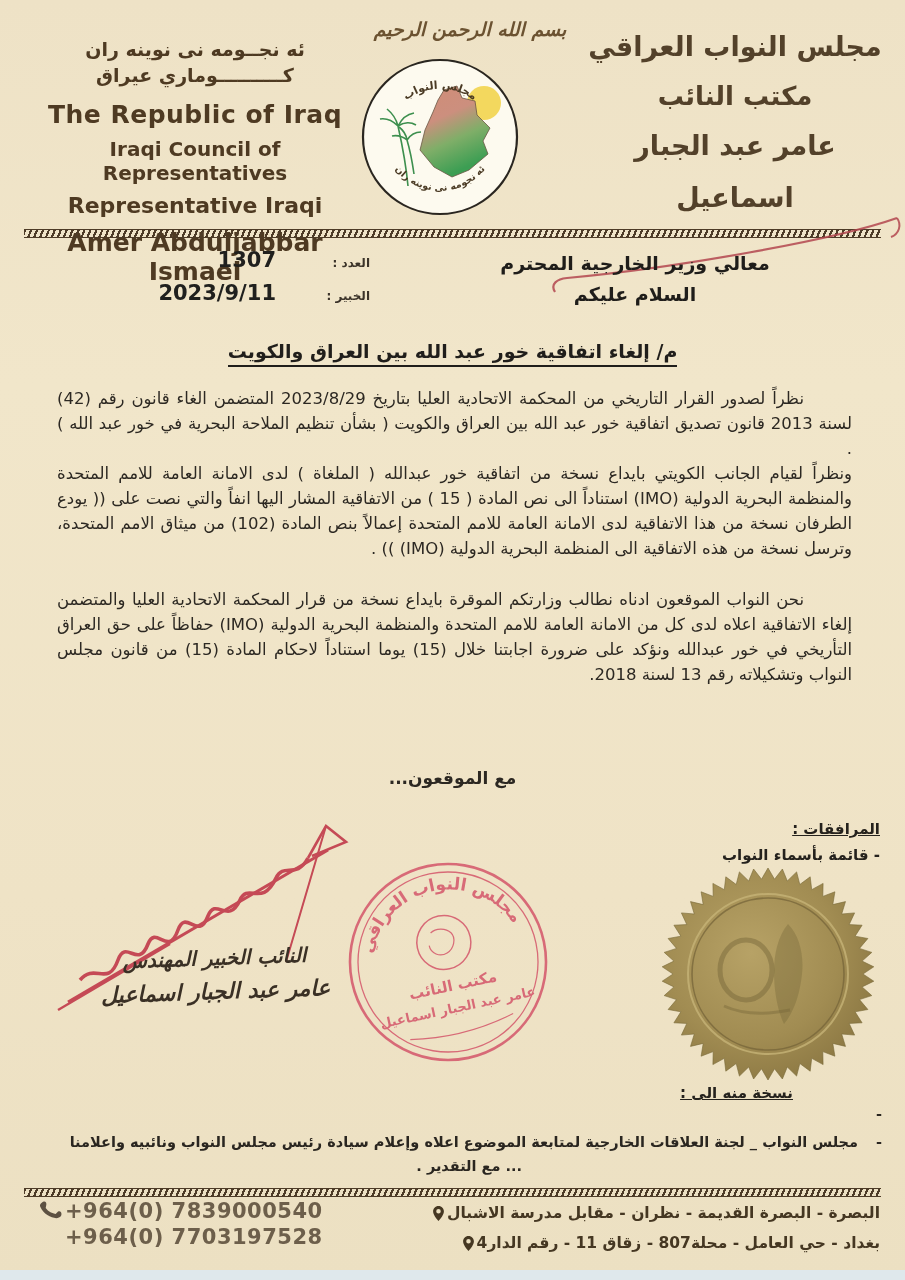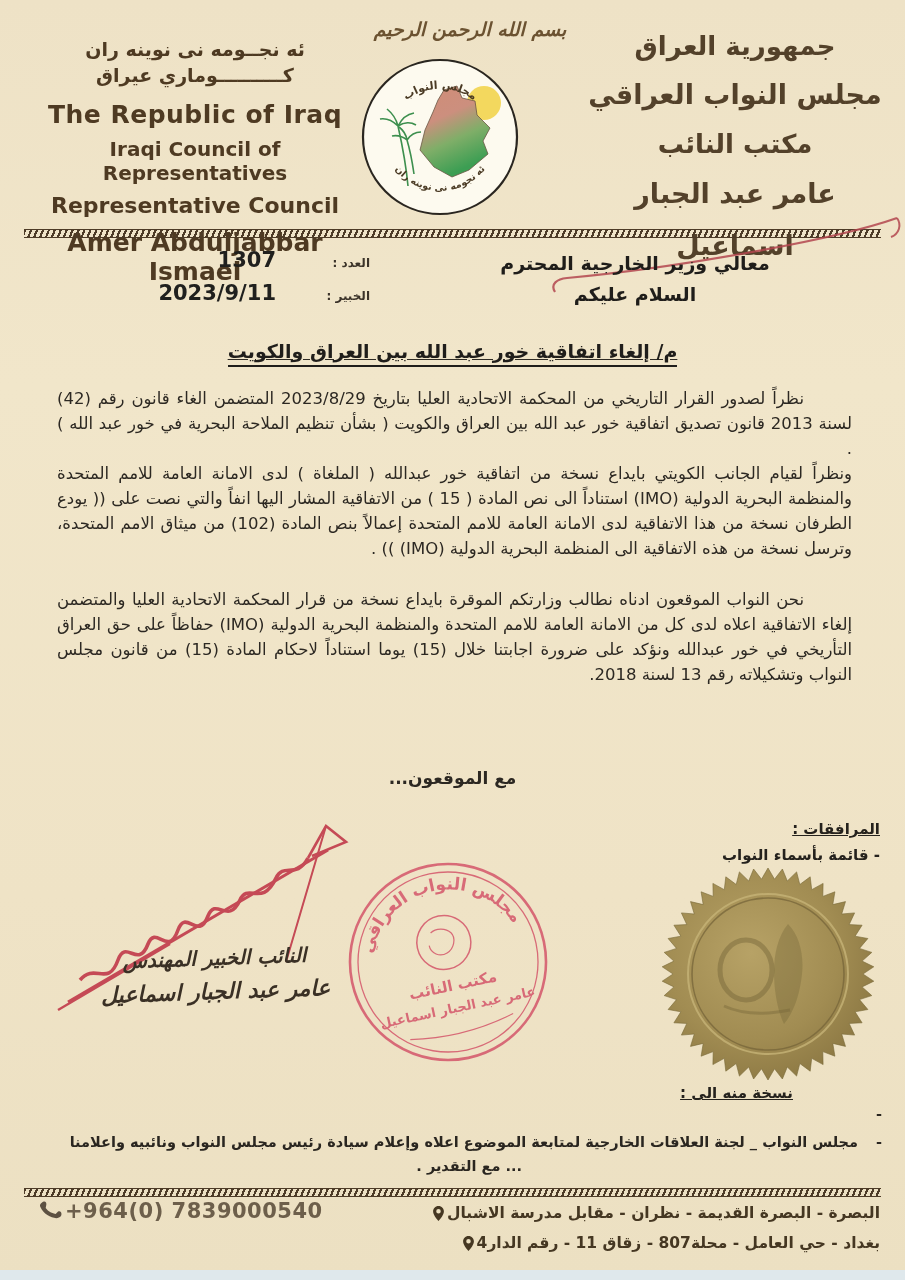--- a/index.html
+++ b/index.html
@@ -31,21 +31,21 @@
     background:repeating-linear-gradient(112deg,#4d3b27 0 2.2px,rgba(0,0,0,0) 2.2px 5.5px);}
   
   .refblock{left:60px; top:248px; width:310px; direction:rtl;}
   .refrow{display:flex; align-items:baseline; justify-content:flex-start; gap:34px; margin-bottom:9px;}
   .reflabel{font-size:12px; font-weight:bold; color:#3c342a; width:60px;}
   .refval{font-size:21px; font-weight:bold; color:#20201e; font-family:"DejaVu Sans",sans-serif;}
   .addressee{right:105px; top:248px; width:330px; direction:rtl; text-align:center; color:#1f1d1a;}
   .addressee .l1{font-size:19px; font-weight:bold; line-height:30px;}
   .addressee .l2{font-size:19px; font-weight:bold; line-height:32px;}
   
-  .subject{left:0; top:340px; width:100%; text-align:center; direction:rtl;text-decoration:underline;}
+  .subject{left:0; top:340px; width:100%; text-align:center; direction:rtl;}
   .subject span{font-size:19px; font-weight:bold; color:#201e1b;
     border-bottom:2px solid #201e1b; padding-bottom:3px;}
   
   .bodytxt{left:57px; top:386px; width:795px; direction:rtl; text-align:justify;
     font-size:16.5px; line-height:25px; color:#2c2822;}
   .bodytxt p{margin:0;}
   .bodytxt .ind{text-indent:48px;}
   .bodytxt .gap{margin-top:26px;}
   .closing{left:0; top:768px; width:100%; text-align:center; direction:rtl;
     font-size:17px; font-weight:bold; color:#2c2822;}
@@ -80,21 +80,21 @@
 </head>
 <body>
 
 <div class="page">
 
   <div class="abs hdr-left">
     <div class="ku">ئه نجــومه نى نوينه ران</div>
     <div class="ku">كــــــــــوماري عيراق</div>
     <div class="en1">The Republic of Iraq</div>
     <div class="en2">Iraqi Council of Representatives</div>
-    <div class="en3">Representative Council</div>
+    <div class="en3">Representative Iraqi</div>
     <div class="en4">Amer Abduljabbar Ismael</div>
   </div>
 
   <div class="abs bismillah">بسم الله الرحمن الرحيم</div>
 
   <div class="abs" style="left:356px; top:56px;">
     <svg width="168" height="164" viewBox="0 0 168 164">
       <defs>
         <linearGradient id="iraqgrad" x1="0" y1="0" x2="0.35" y2="1">
           <stop offset="0" stop-color="#d08d77"></stop>
@@ -117,21 +117,20 @@
         <textPath href="#logo-top-arc" startOffset="50%" text-anchor="middle">مجلس النواب</textPath>
       </text>
       <path id="logo-bottom-arc" d="M 28,92 A 58,58 0 0 0 140,92" fill="none"></path>
       <text font-size="9.5" font-weight="bold" fill="#4a3a24">
         <textPath href="#logo-bottom-arc" startOffset="50%" text-anchor="middle">ئه نجومه نى نوينه ران</textPath>
       </text>
     </svg>
   </div>
 
   <div class="abs hdr-right">
-    <div class="a1">جمهورية العراق</div>
     <div class="a2">مجلس النواب العراقي</div>
     <div class="a3">مكتب النائب</div>
     <div class="a4">عامر عبد الجبار اسماعيل</div>
   </div>
 
   <div class="abs rope" style="top:229px;"></div>
 
   <svg class="abs" style="left:545px; top:210px;" width="360" height="95">
     <path d="M352,8 C290,30 130,58 22,68 C12,69 5,74 10,82" stroke="#b3474f" stroke-width="2.2" fill="none" opacity="0.85"></path>
     <path d="M352,8 C357,15 354,24 346,27" stroke="#b3474f" stroke-width="2" fill="none" opacity="0.85"></path>
@@ -230,20 +229,21 @@
   </div>
 
   <div class="abs rope" style="top:1188px;"></div>
 
   <div class="abs phones">
     <svg width="24" height="24" viewBox="0 0 24 24">
       <path d="M4.5,4 C8,1.5 10,3.5 9,6.5 L8,9.5 C10,13.5 14,15.8 17,16.8 L19.5,14.8 C22.5,13.8 24,16.8 21.8,19.8 C17.5,23.8 5.5,17.5 2.8,7.5 C2.3,5.8 3.2,4.8 4.5,4 Z" fill="#5d5142" transform="rotate(-8 12 12)"></path>
     </svg>
     <div class="phonelines">
       <div dir="ltr">+964(0) 7839000540</div>
+      <div dir="ltr">+964(0) 7703197528</div>
     </div>
   </div>
 
   <div class="abs addr">
     <div class="addrline">
       <span>البصرة - البصرة القديمة - نظران - مقابل مدرسة الاشبال</span>
       <svg width="13" height="17" viewBox="0 0 24 30">
         <path d="M12 1 C6 1 2 6 2 11 C2 19 12 29 12 29 C12 29 22 19 22 11 C22 6 18 1 12 1 Z M12 15 A4.2 4.2 0 1 1 12 6.6 A4.2 4.2 0 1 1 12 15 Z" fill="#453722" fill-rule="evenodd"></path>
       </svg>
     </div>

